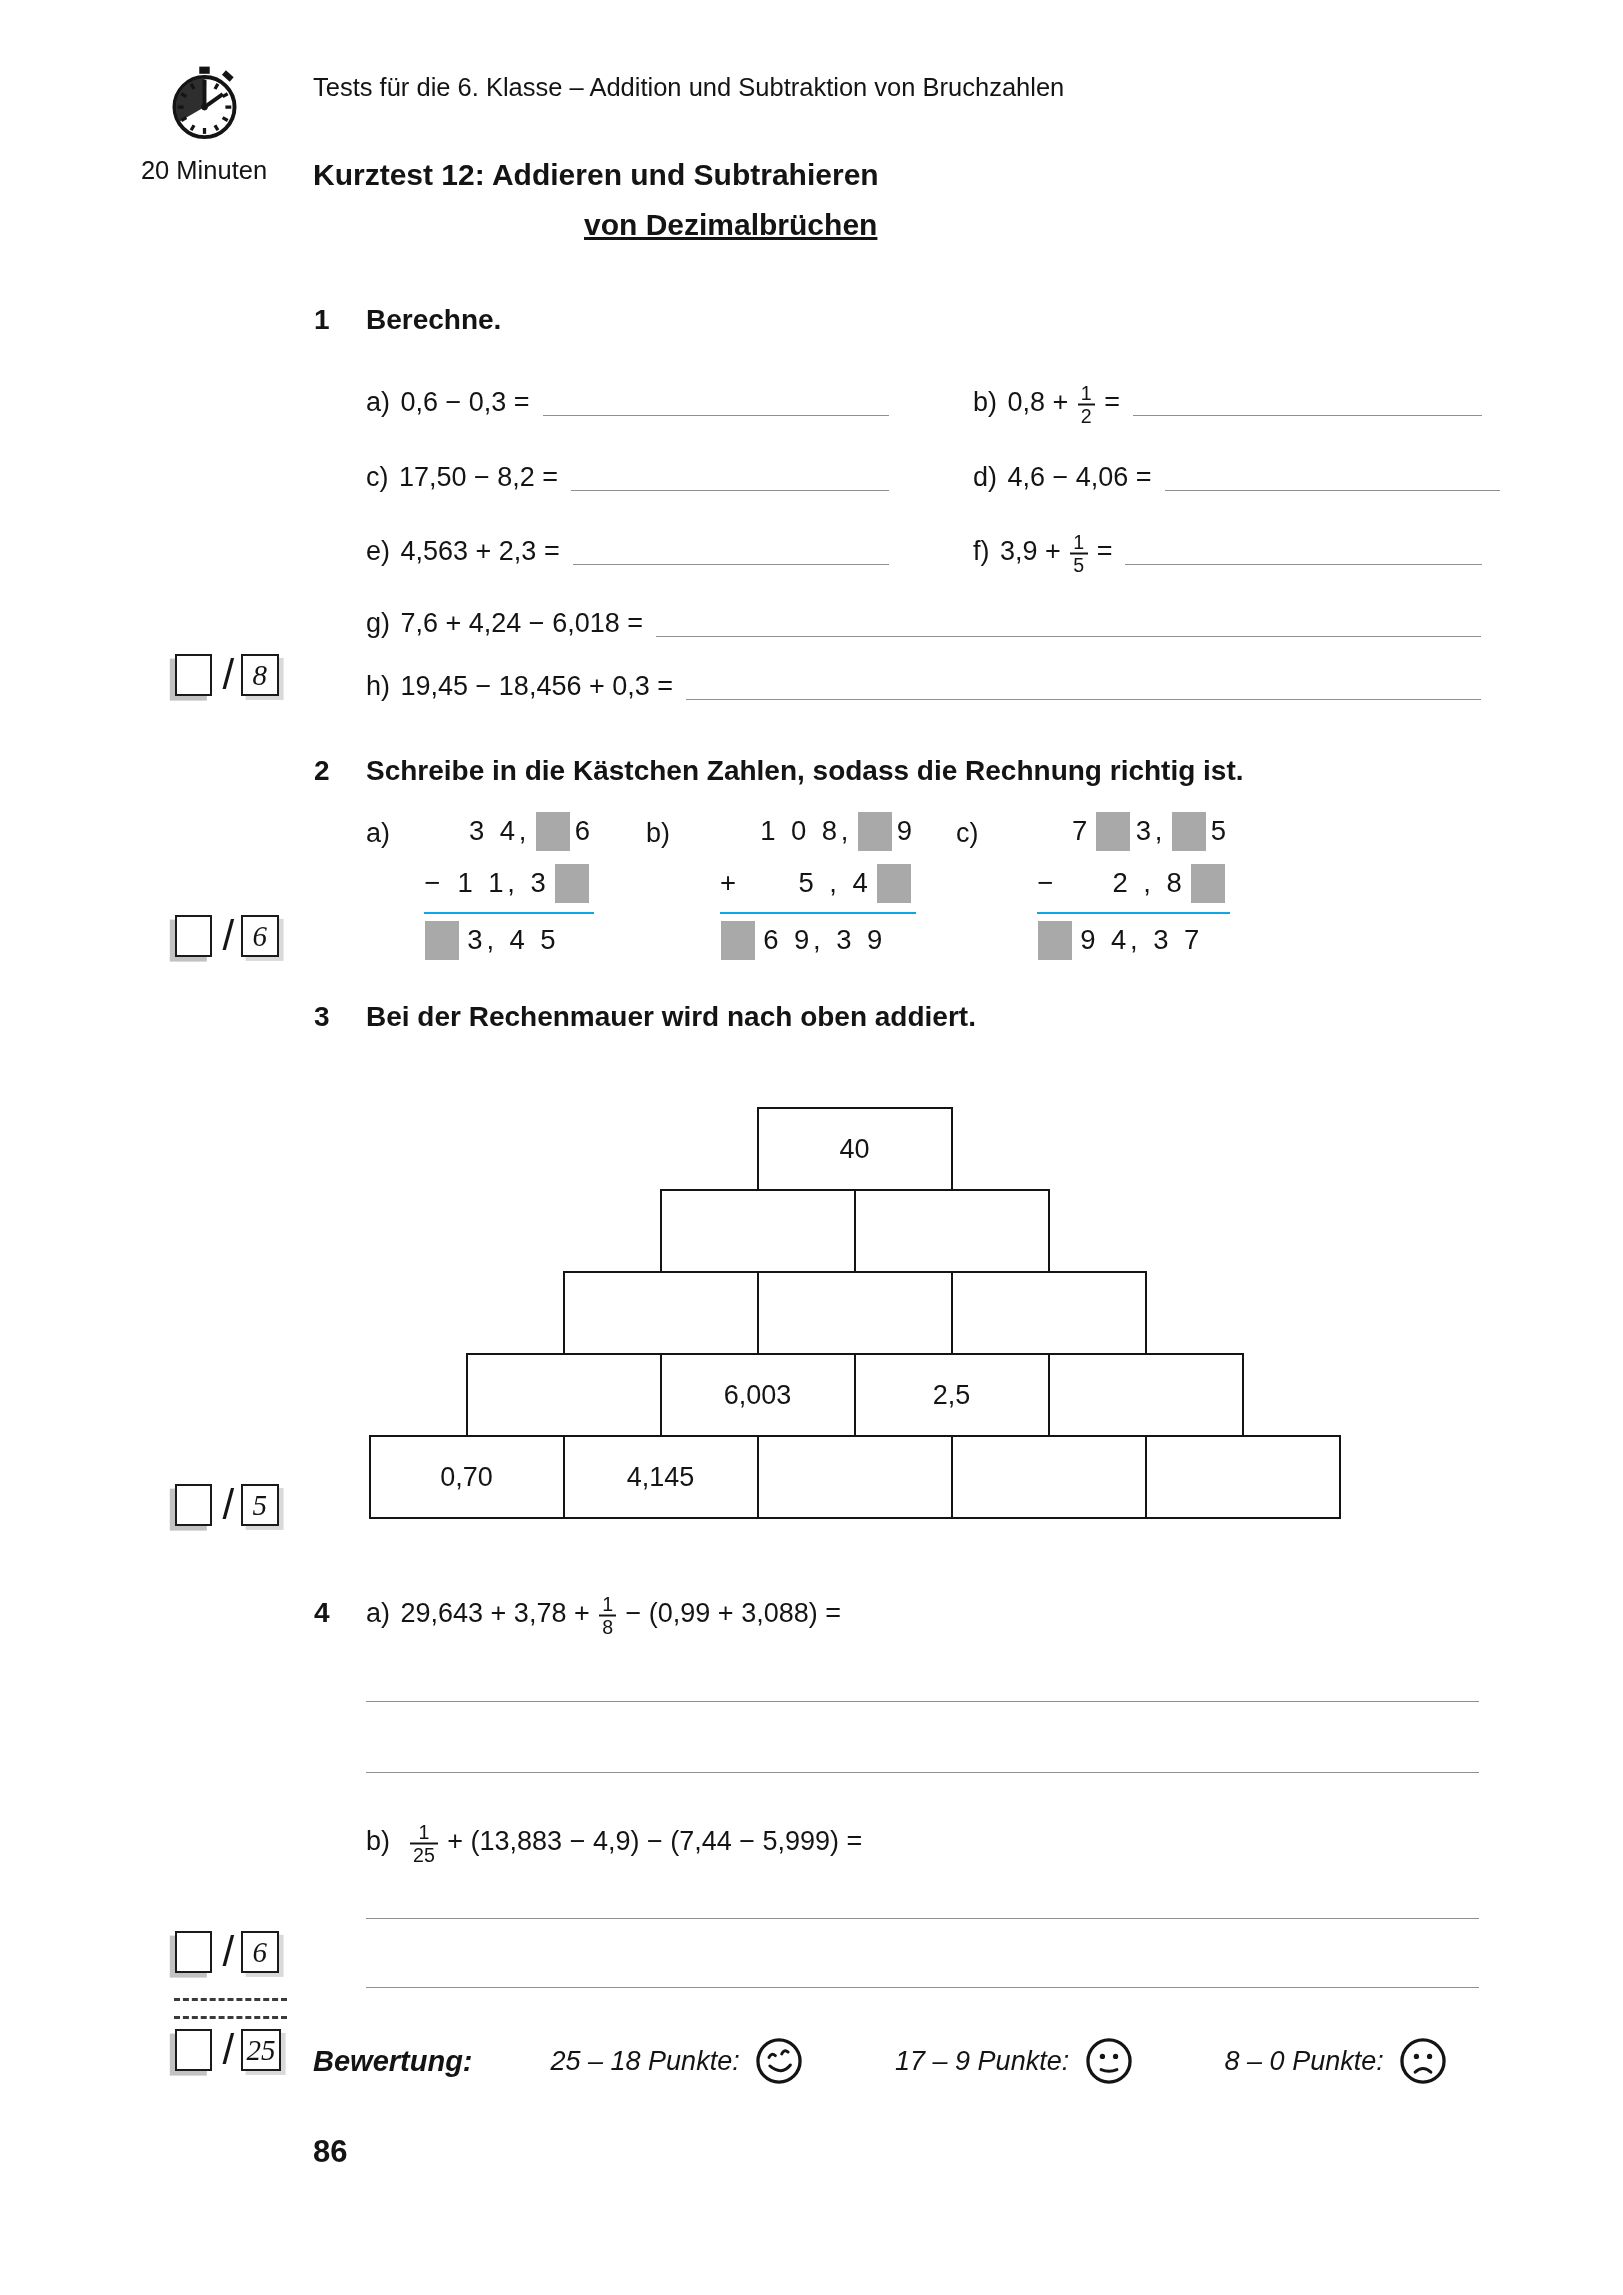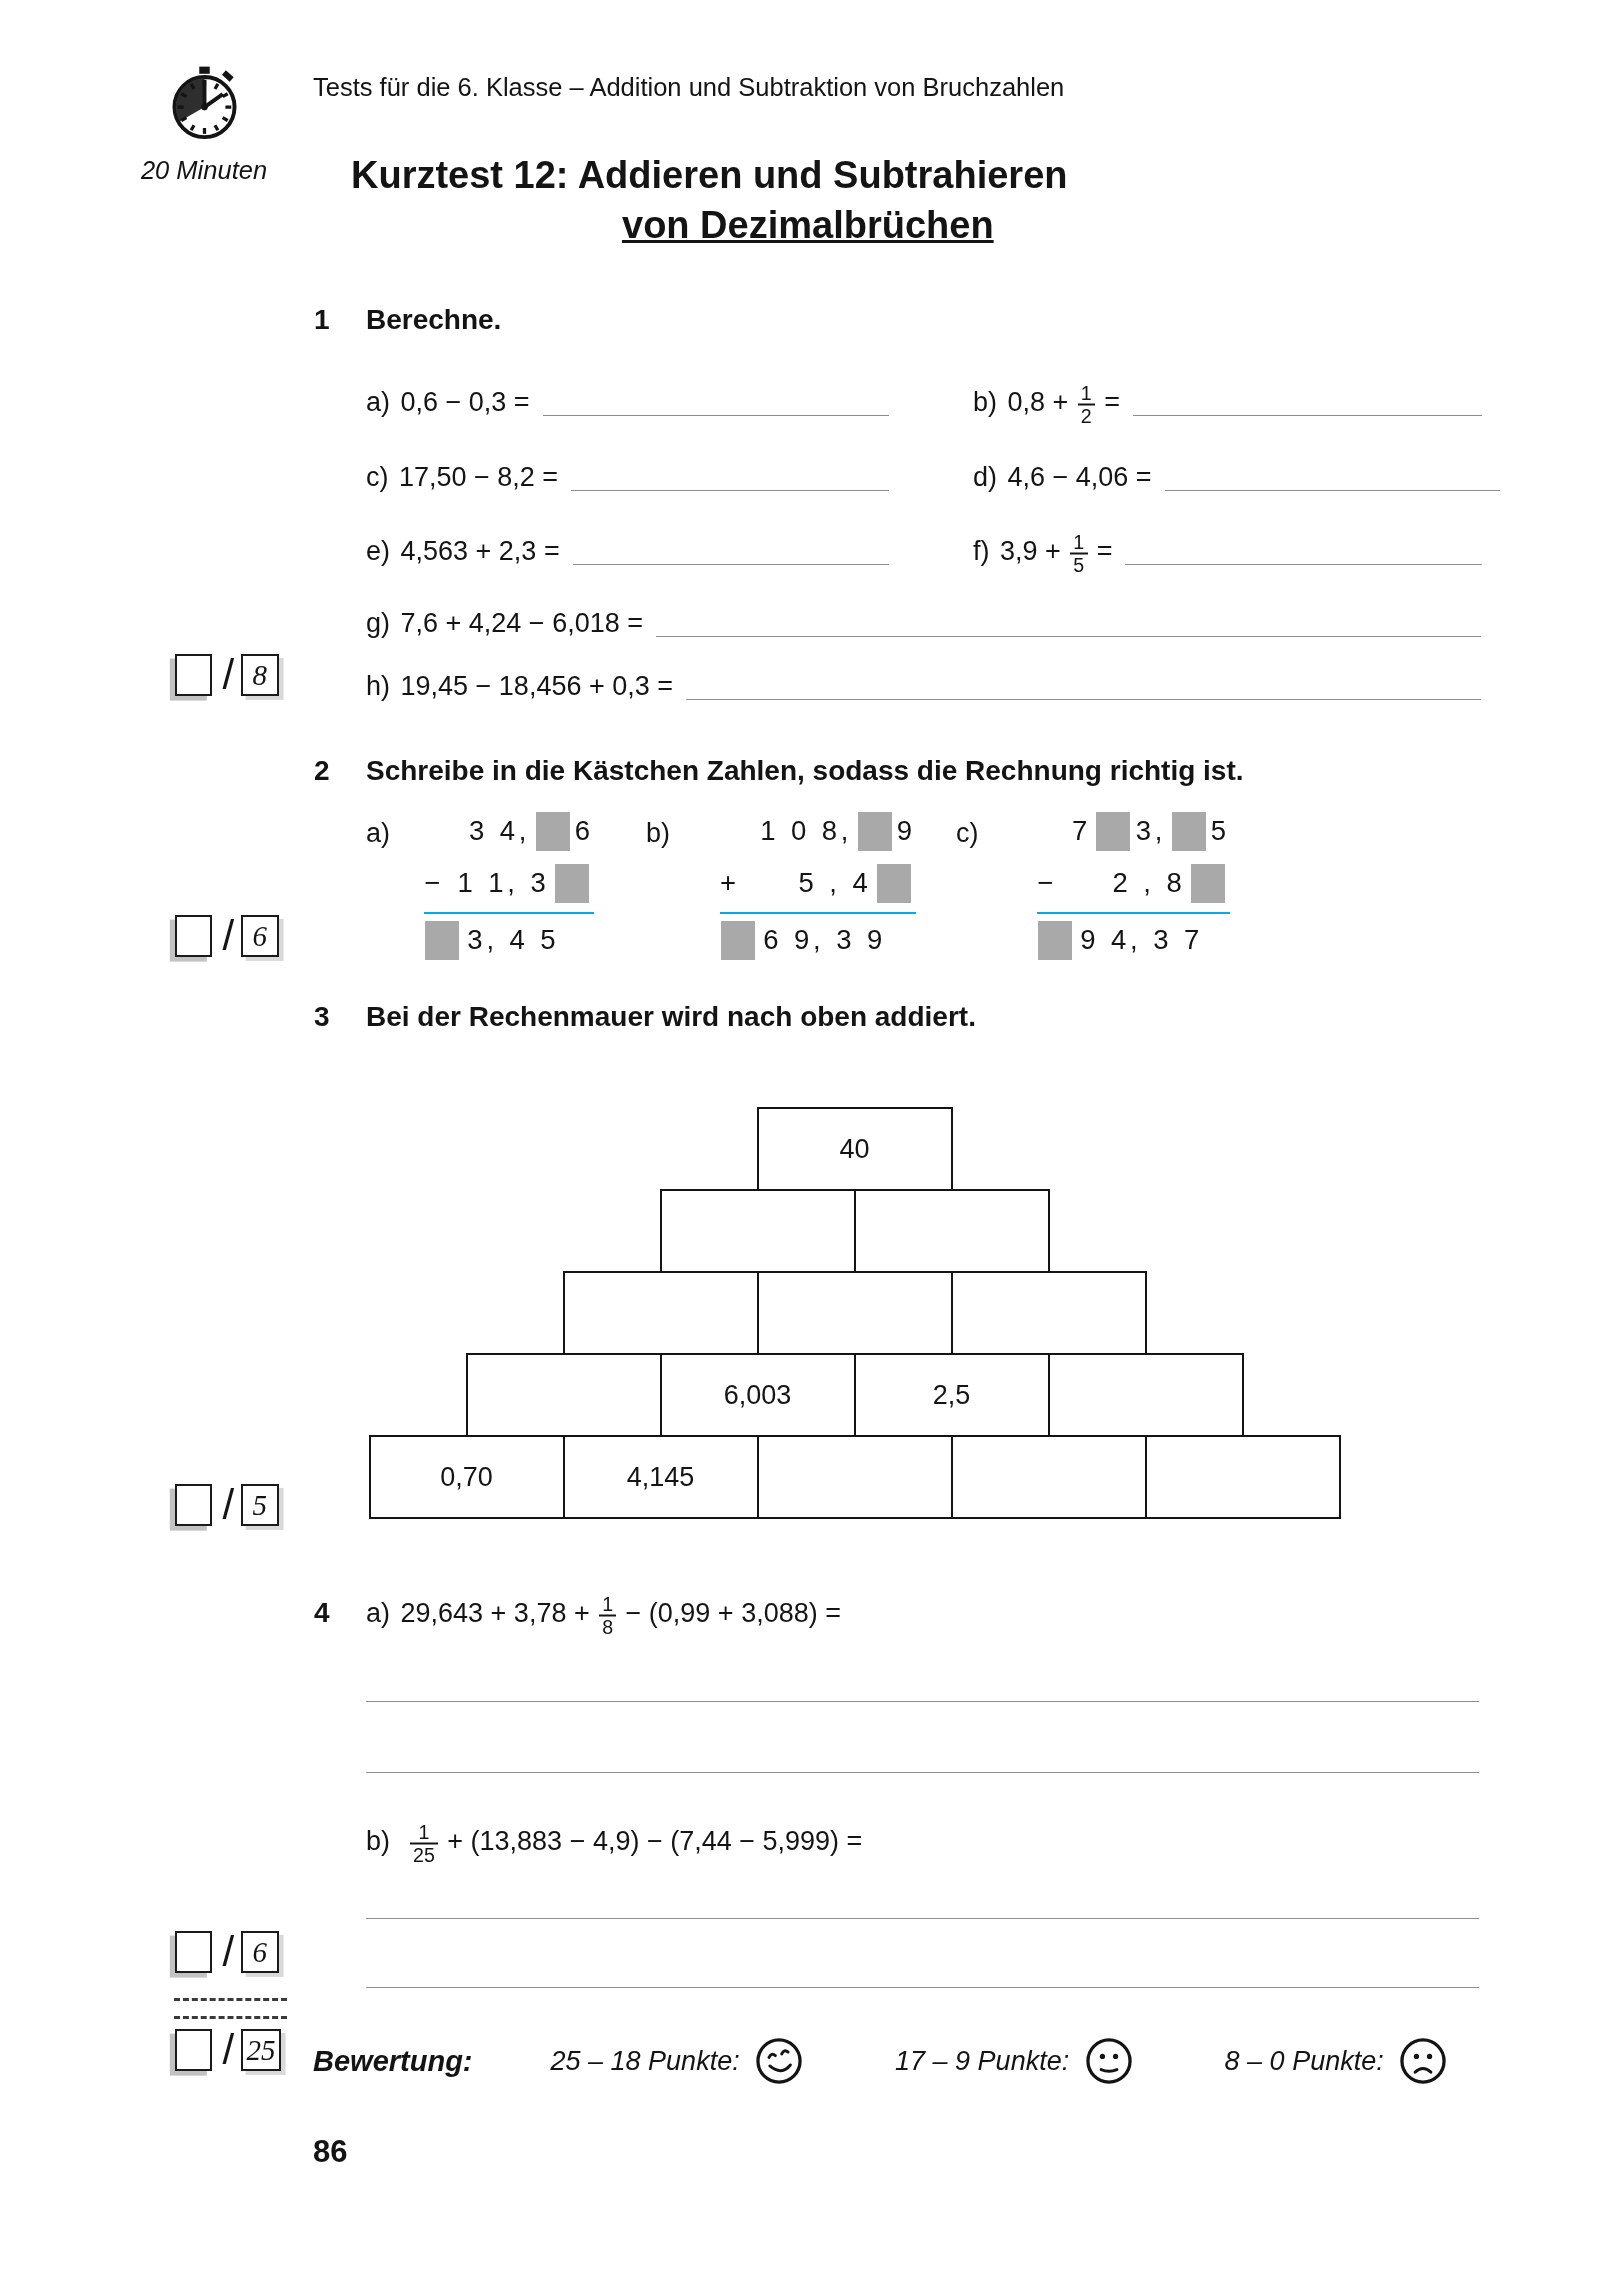--- a/index.html
+++ b/index.html
@@ -7,22 +7,22 @@
   .page {
     position:relative; width:1623px; height:2295px; background:#ffffff;
     font-family:"Liberation Sans", sans-serif; color:#141414; overflow:hidden;
     margin:0 auto;
   }
 
   
   .hdr { position:absolute; left:313px; top:73px; font-size:25.5px; }
   .timer { position:absolute; left:164px; top:64px; }
   .time-label { position:absolute; left:106px; top:156px; width:196px; text-align:center;
-                font-style:italic; font-size:25.5px; }
-  .title { position:absolute; left:313px; top:150px; font-size:38px; font-weight:bold; line-height:50px;margin-left:38px; }
+                font-size:25.5px; }
+  .title { position:absolute; left:313px; top:150px; font-size:30px; font-weight:bold; line-height:50px; }
   .title .l2 { padding-left:271px;text-decoration:underline; }
 
   
   .task-head { position:absolute; display:flex; font-size:28px; font-weight:bold; line-height:39px; }
   .task-head .tno { width:52px; flex:0 0 52px; }
 
   
   .row { position:absolute; display:flex; align-items:flex-end; font-size:27px; line-height:34px; }
   .row .lbl { margin-right:10.5px; flex:0 0 auto; }
   .row .tno { width:52px; flex:0 0 52px; font-weight:bold; font-size:28px; }

